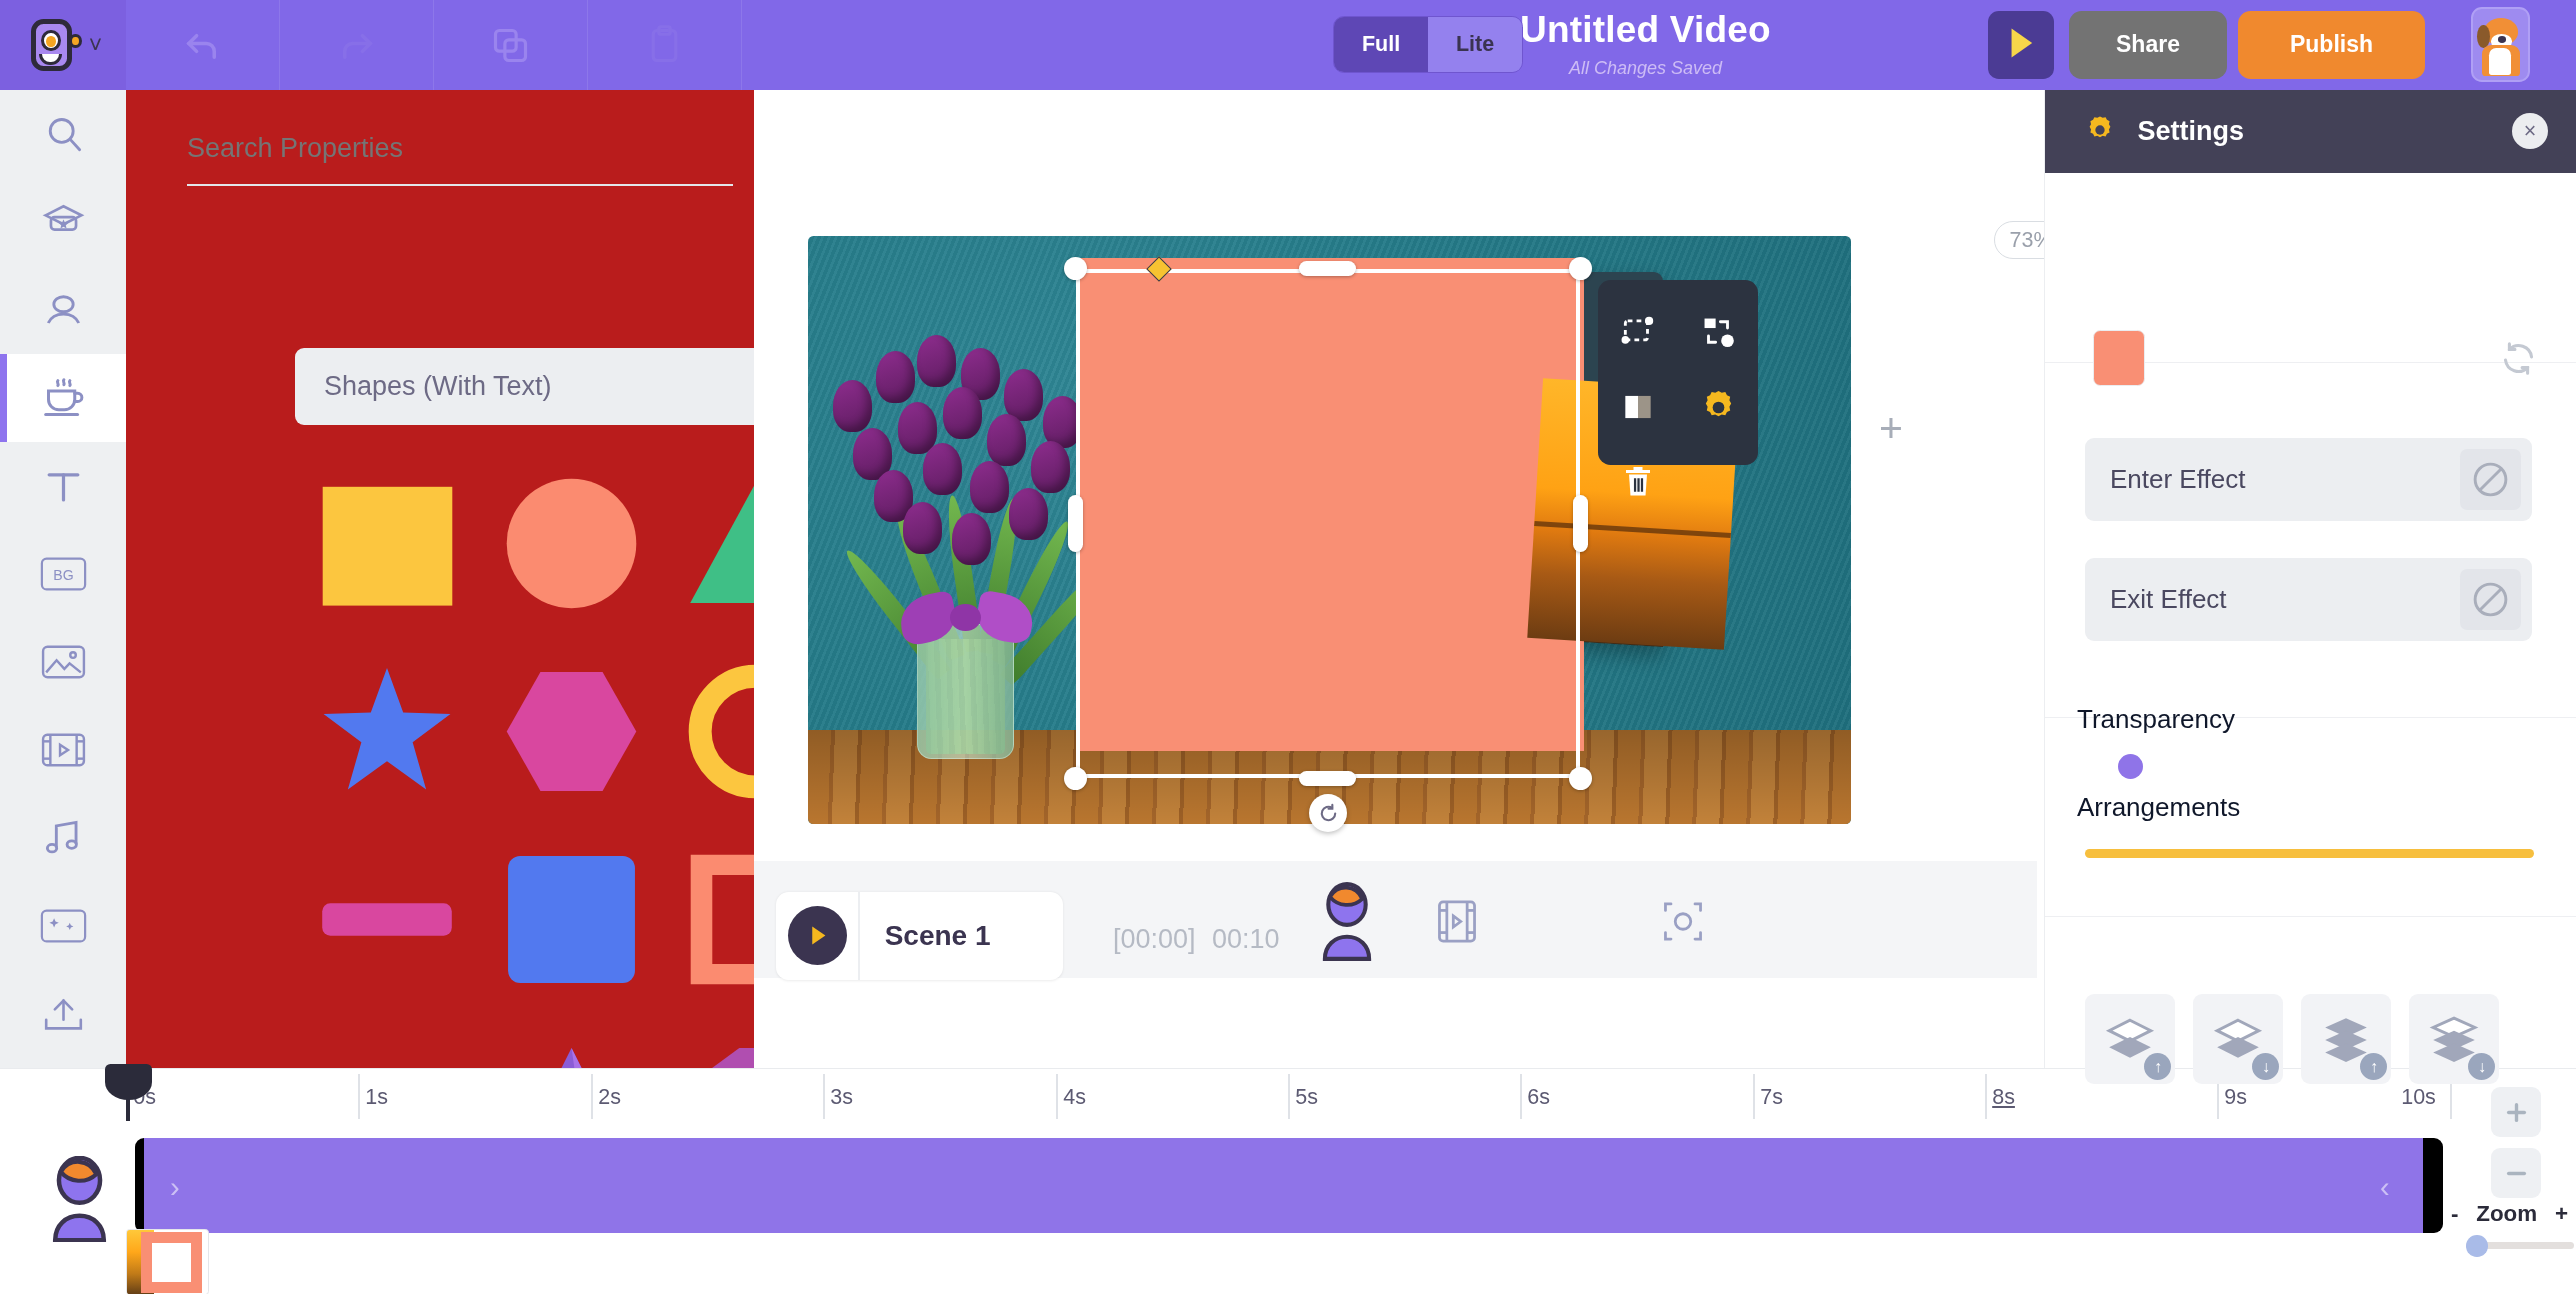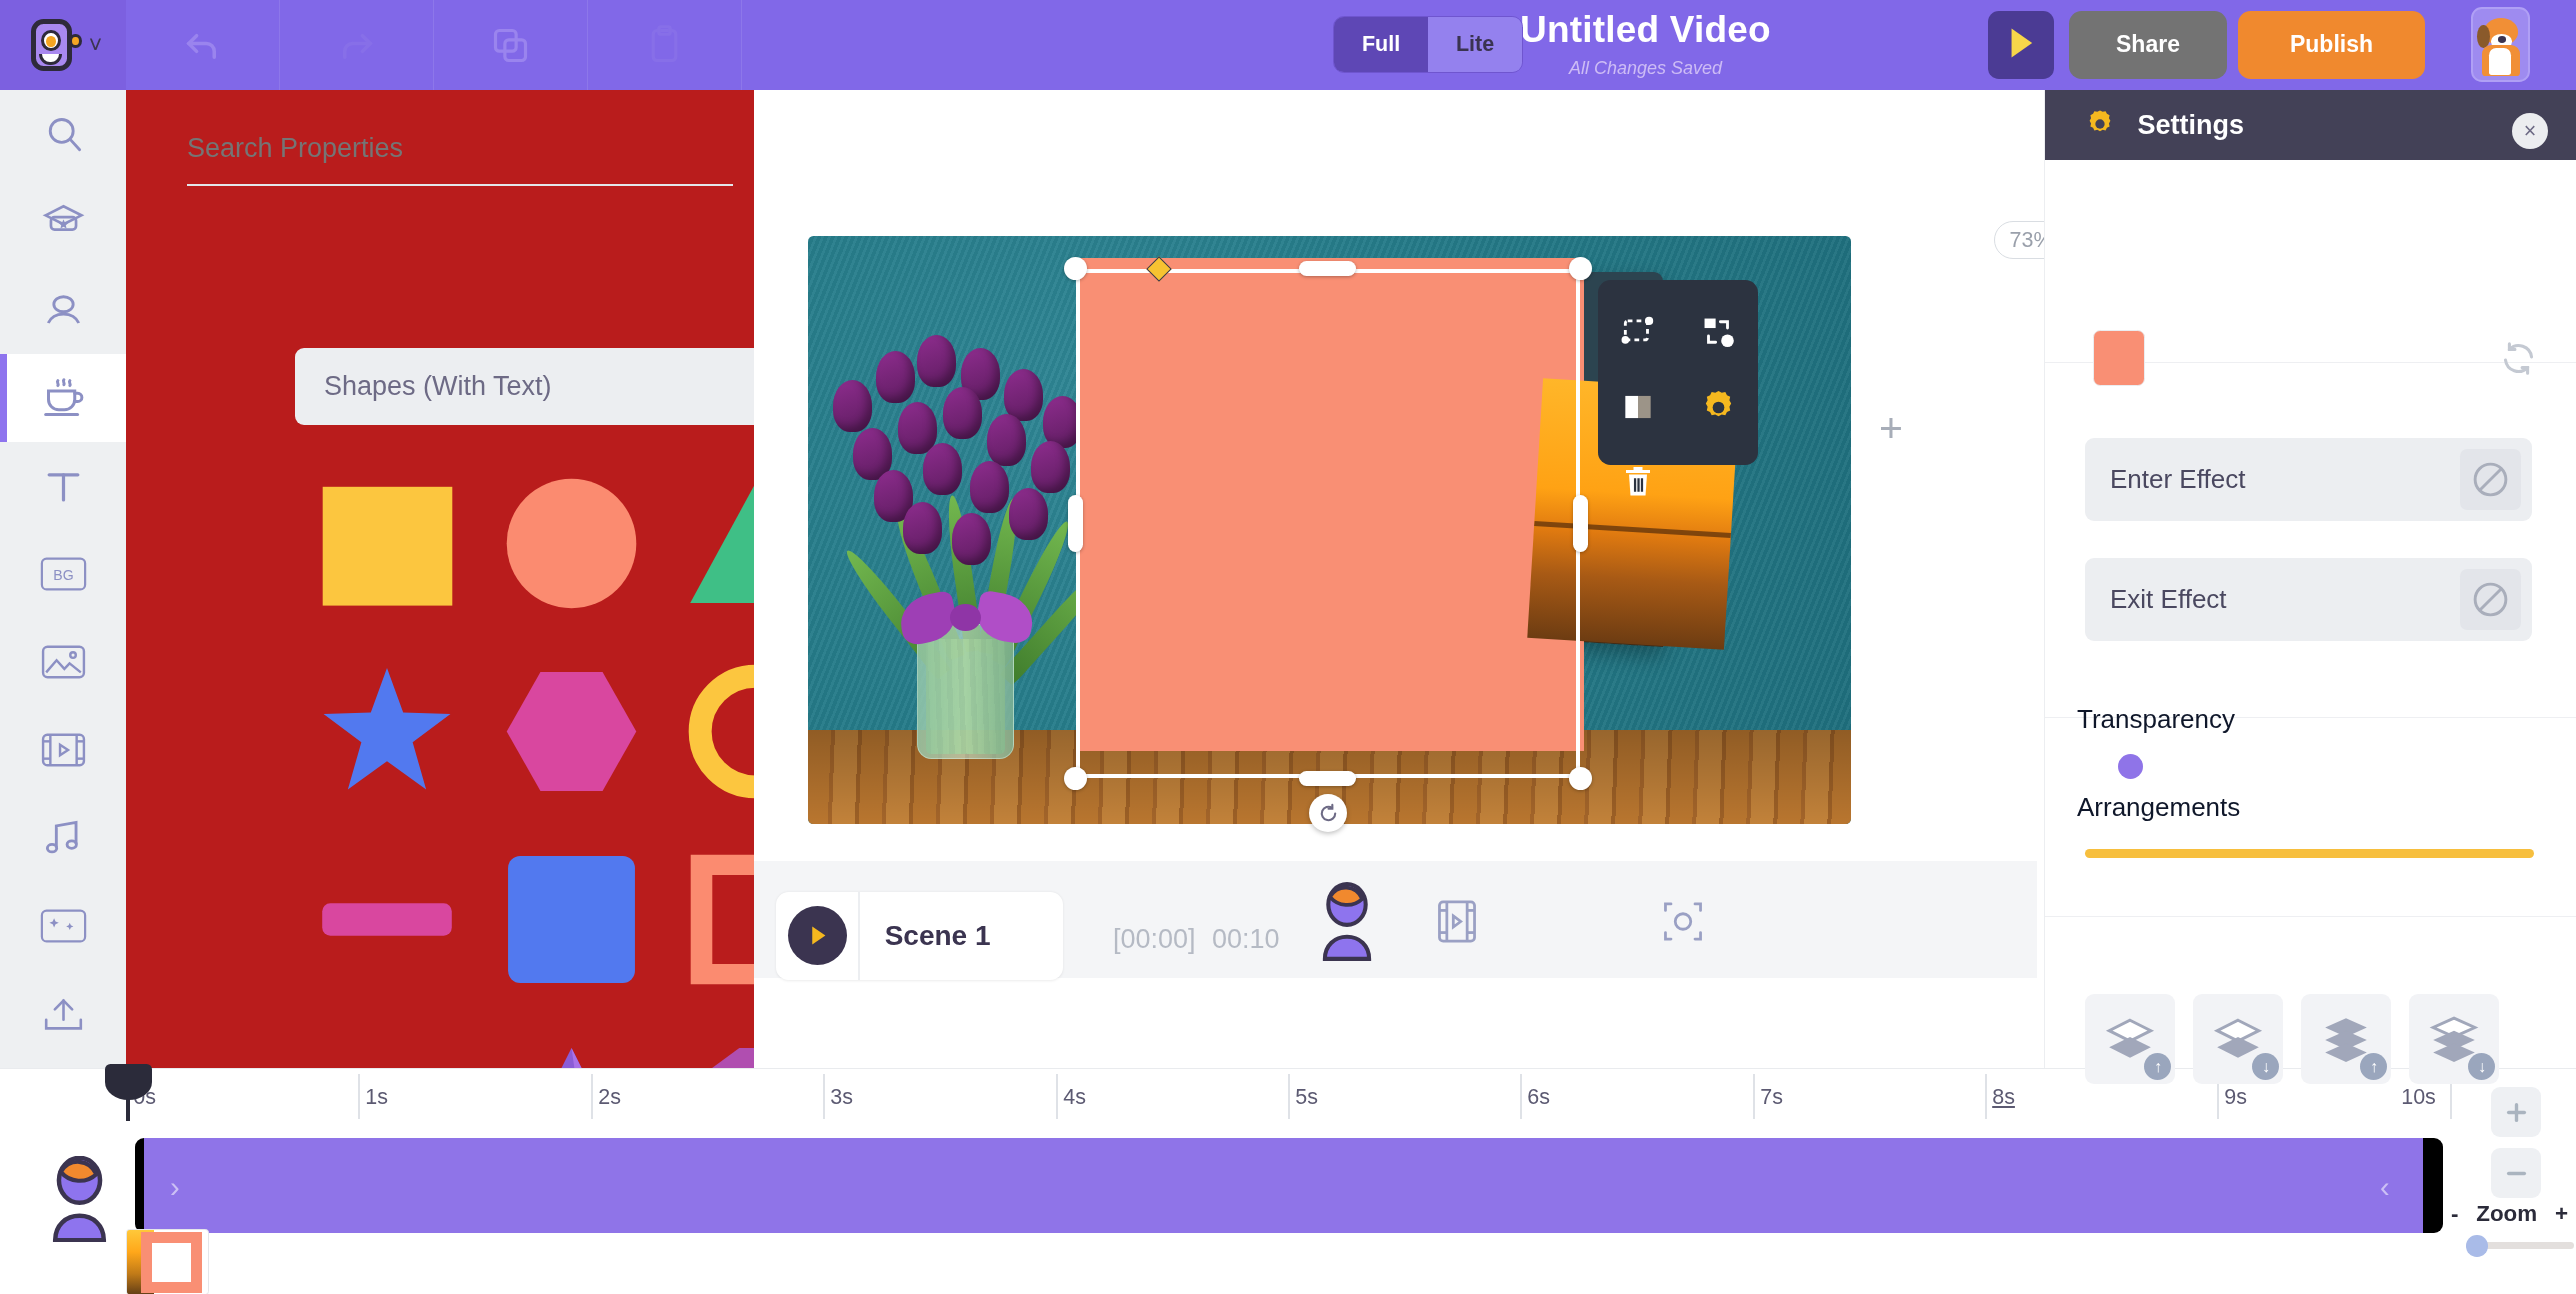--- a/index.html
+++ b/index.html
@@ -188,21 +188,21 @@
                 display:flex; align-items:center; justify-content:center; }
   .zoom-label-row { position:absolute; left:2451px; top:1201px; width:117px; display:flex; align-items:center;
                     justify-content:space-between; }
   .zoom-label-row span { font-size:22.4px; font-weight:bold; color:#2b2b3a; }
   .zoom-slider { position:absolute; left:2466px; top:1242px; width:108px; height:7.2px; background:#e3dfdd; border-radius:3.6px; }
   .zoom-knob { position:absolute; left:2466px; top:1235px; width:21.5px; height:21.5px; background:#a9bbe8; border-radius:50%; }
 
   
   .settings { position:absolute; left:2044px; top:90px; width:532px; height:978px; background:#ffffff;
               border-left:1.8px solid #eceef1; }
-  .set-head { position:absolute; left:0; top:0; width:532px; height:70px; background:#434157; display:flex; align-items:center; }
+  .set-head { position:absolute; left:0; top:0; width:532px; height:83px; background:#434157; display:flex; align-items:center; }
   .set-title { color:#ffffff; font-size:27px; font-weight:bold; margin-left:21.5px; }
   .set-close { position:absolute; right:29px; top:23px; width:36px; height:36px; background:#ecedf0; border-radius:50%;
                display:flex; align-items:center; justify-content:center; color:#6d6a85; font-size:21.5px; }
   .sec { position:absolute; left:0; width:532px; border-bottom:1.8px solid #eeeff2; }
   .color-swatch { position:absolute; left:48px; top:240px; width:52px; height:56px; background:#f98f74; border-radius:7.2px;
                   border:1.8px solid #ebedf0; }
   .refresh-ico { position:absolute; right:38px; top:249px; }
   .eff-row { position:absolute; left:40px; width:447px; height:83px; background:#eceef1; border-radius:9px;
              display:flex; align-items:center; }
   .eff-label { font-size:26px; color:#4a4860; margin-left:25px; }

